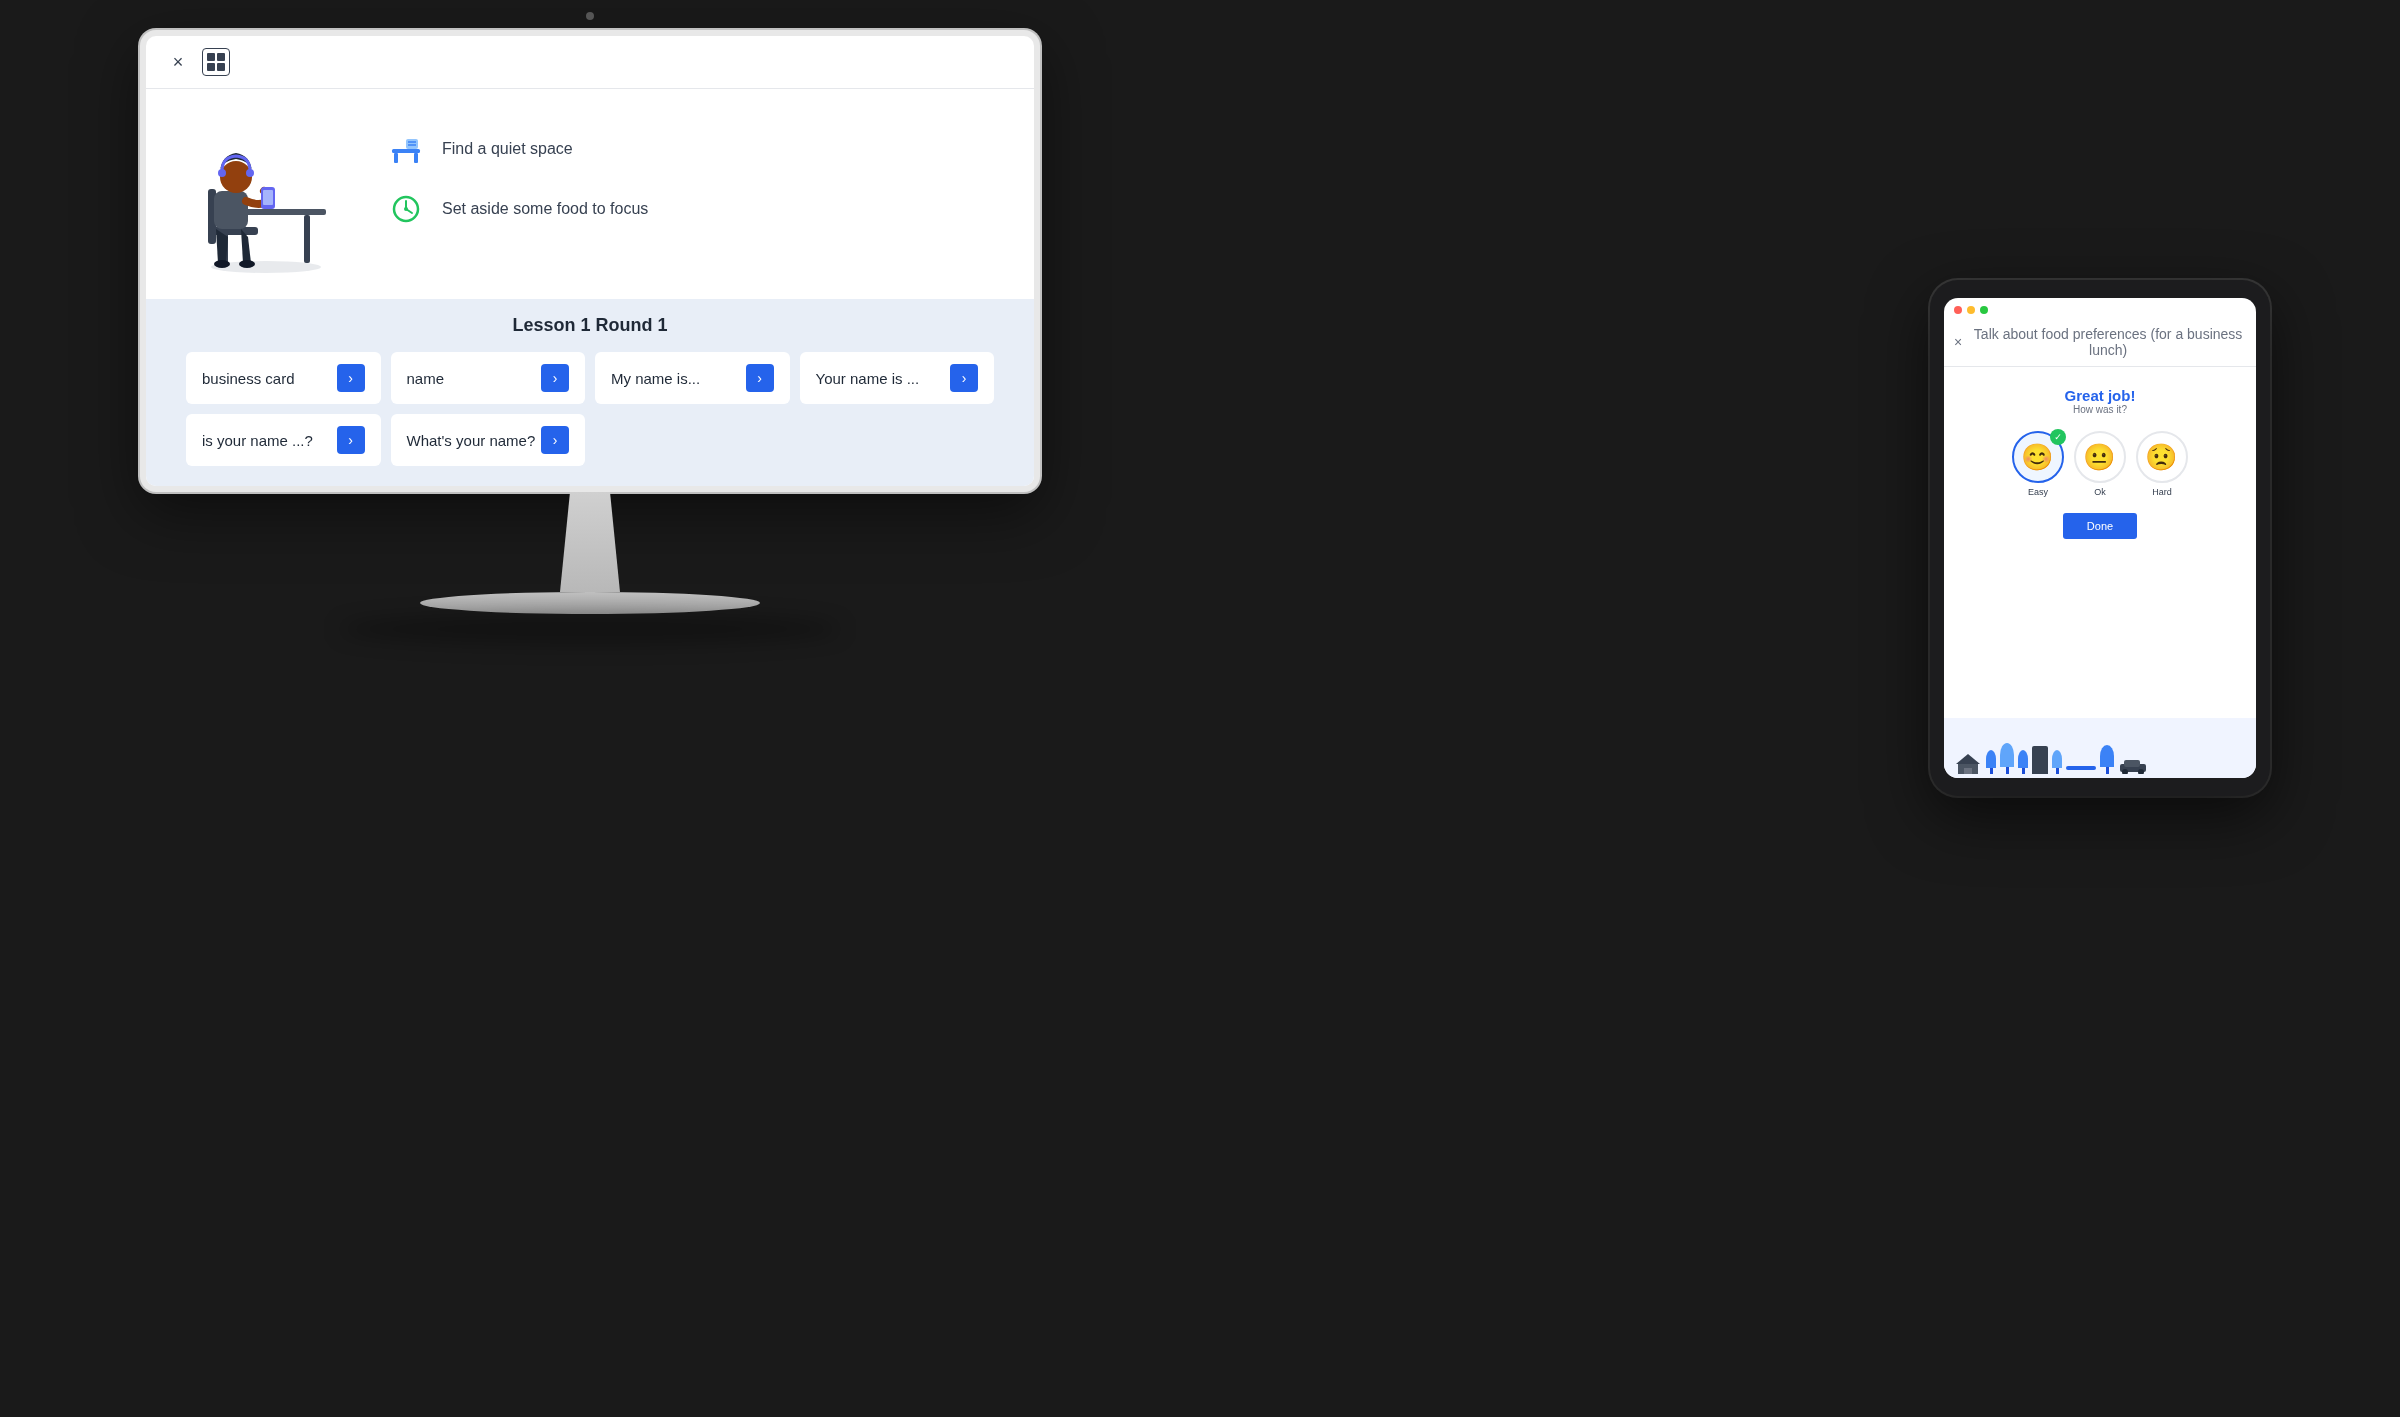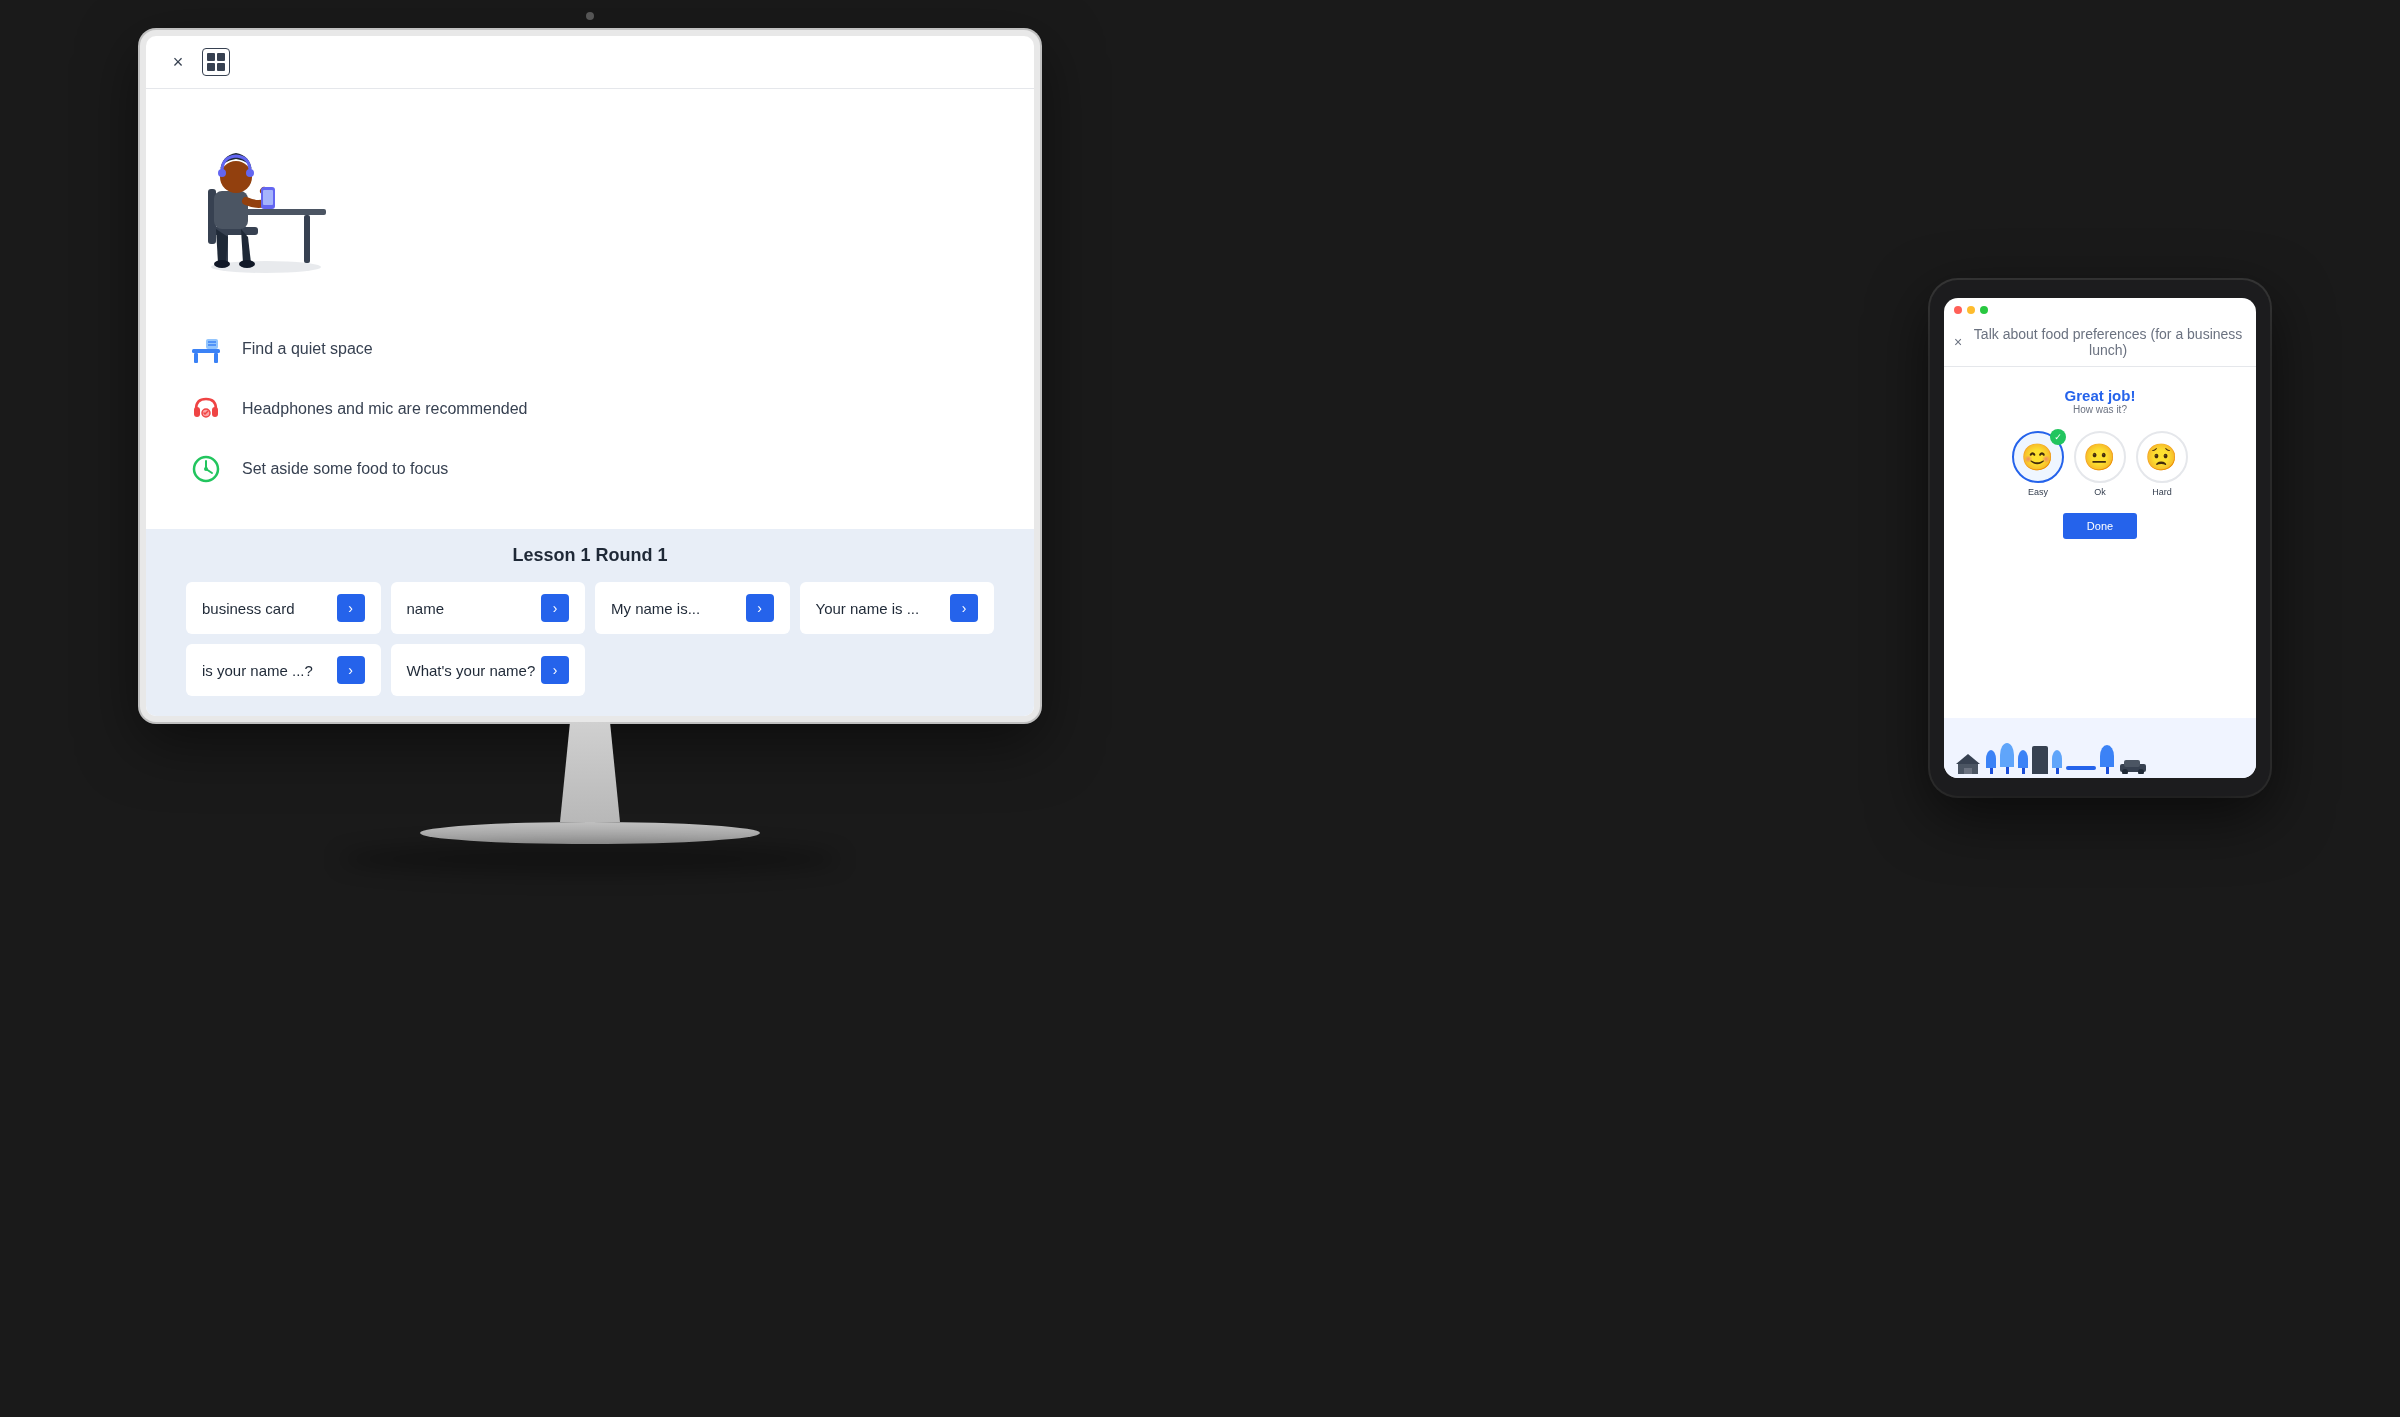--- a/index.html
+++ b/index.html
@@ -119,21 +119,20 @@
       font-size: 28px;
       font-weight: 700;
       color: #2563eb;
       margin-bottom: 20px;
     }
 
     .content-row {
       display: flex;
       align-items: flex-start;
       gap: 40px;
-      flex-direction: column;
     }
 
     .illustration {
       flex-shrink: 0;
       width: 160px;
       height: 160px;
       position: relative;
     }
 
     
@@ -456,32 +455,20 @@
                   <rect x="6" y="22" width="4" height="10" rx="1" fill="#3b82f6"></rect>
                   <rect x="26" y="22" width="4" height="10" rx="1" fill="#3b82f6"></rect>
                   <rect x="18" y="8" width="12" height="10" rx="2" fill="#93c5fd"></rect>
                   <line x1="20" y1="11" x2="28" y2="11" stroke="#3b82f6" stroke-width="1.5"></line>
                   <line x1="20" y1="14" x2="28" y2="14" stroke="#3b82f6" stroke-width="1.5"></line>
                 </svg>
               </div>
               <div class="tip-text">Find a quiet space</div>
             </div>
 
-            <div class="tip-item">
-              <div class="tip-icon">
-                <svg width="36" height="36" viewBox="0 0 36 36" xmlns="http://www.w3.org/2000/svg">
-                  <path d="M8 18 Q8 8 18 8 Q28 8 28 18" stroke="#ef4444" stroke-width="2.5" fill="none"></path>
-                  <rect x="6" y="16" width="6" height="10" rx="3" fill="#ef4444"></rect>
-                  <rect x="24" y="16" width="6" height="10" rx="3" fill="#ef4444"></rect>
-                  <circle cx="18" cy="22" r="4" fill="#fca5a5" stroke="#ef4444" stroke-width="1.5"></circle>
-                  <path d="M16 22 L17 23 L20 20" stroke="#ef4444" stroke-width="1.5" fill="none" stroke-linecap="round"></path>
-                </svg>
-              </div>
-              <div class="tip-text">Headphones and mic are recommended</div>
-            </div>
 
             <div class="tip-item">
               <div class="tip-icon">
                 <svg width="36" height="36" viewBox="0 0 36 36" xmlns="http://www.w3.org/2000/svg">
                   <circle cx="18" cy="18" r="12" stroke="#22c55e" stroke-width="2.5" fill="none"></circle>
                   <line x1="18" y1="10" x2="18" y2="18" stroke="#22c55e" stroke-width="2" stroke-linecap="round"></line>
                   <line x1="18" y1="18" x2="24" y2="22" stroke="#22c55e" stroke-width="2" stroke-linecap="round"></line>
                   <circle cx="18" cy="18" r="2" fill="#22c55e"></circle>
                 </svg>
               </div>

